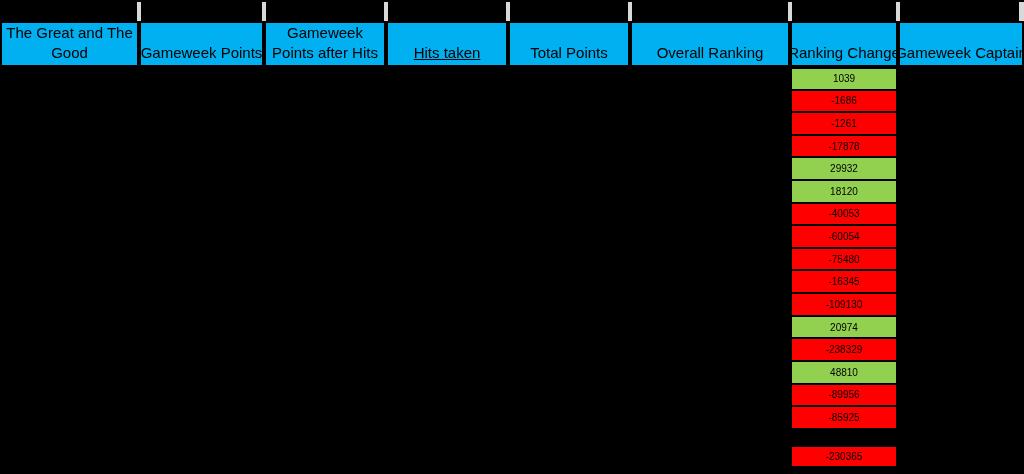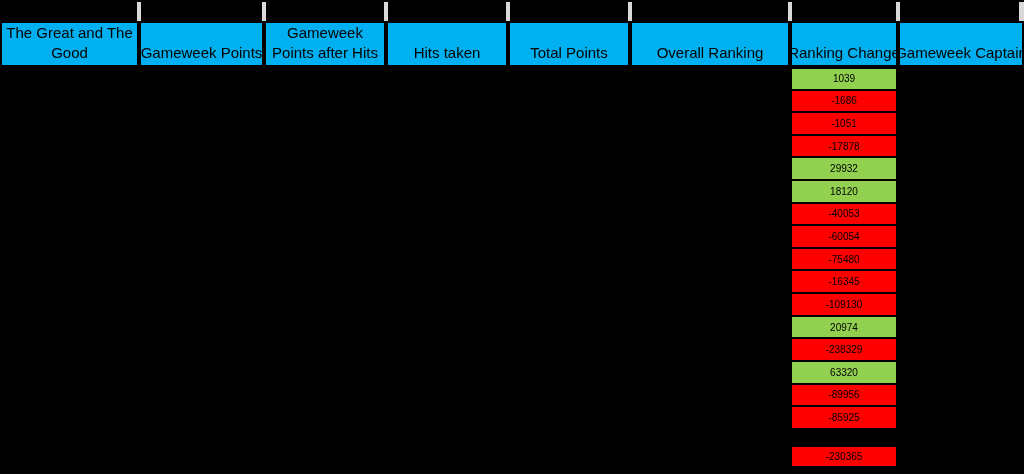--- a/index.html
+++ b/index.html
@@ -44,21 +44,21 @@
     text-align: center;
     font-size: 15px;
     line-height: 20px;
     padding-bottom: 2px;
     white-space: pre;
     overflow: hidden;
   }
   .w0 { width: 139px; }
   .w1 { width: 125px; }
   .w2 { width: 122px; }
-  .w3 { width: 122px; }
+  .w3 { width: 122px; text-decoration: underline; }
   .w4 { width: 122px; }
   .w5 { width: 160px; }
   .w6 { width: 108px; }
   .w7 { width: 126px; }
   
   .rank-col {
     position: absolute;
     top: 67px;
     left: 790px;
     width: 108px;
@@ -104,30 +104,30 @@
     <div class="hcell w3">Hits taken</div>
     <div class="hcell w4">Total Points</div>
     <div class="hcell w5">Overall Ranking</div>
     <div class="hcell w6">Ranking Change</div>
     <div class="hcell w7">Gameweek Captain</div>
   </div>
 
   <div class="rank-col">
     <div class="rank-cell pos">1039</div>
     <div class="rank-cell neg">-1686</div>
-    <div class="rank-cell neg">-1051</div>
+    <div class="rank-cell neg">-1261</div>
     <div class="rank-cell neg">-17878</div>
     <div class="rank-cell pos">29932</div>
     <div class="rank-cell pos">18120</div>
     <div class="rank-cell neg">-40053</div>
     <div class="rank-cell neg">-60054</div>
     <div class="rank-cell neg">-75480</div>
     <div class="rank-cell neg">-16345</div>
     <div class="rank-cell neg">-109130</div>
     <div class="rank-cell pos">20974</div>
     <div class="rank-cell neg">-238329</div>
-    <div class="rank-cell pos">63320</div>
+    <div class="rank-cell pos">48810</div>
     <div class="rank-cell neg">-89956</div>
     <div class="rank-cell neg">-85925</div>
     <div class="rank-cell neg">-230365</div>
   </div>
 
 </div>
 
 </body></html>

